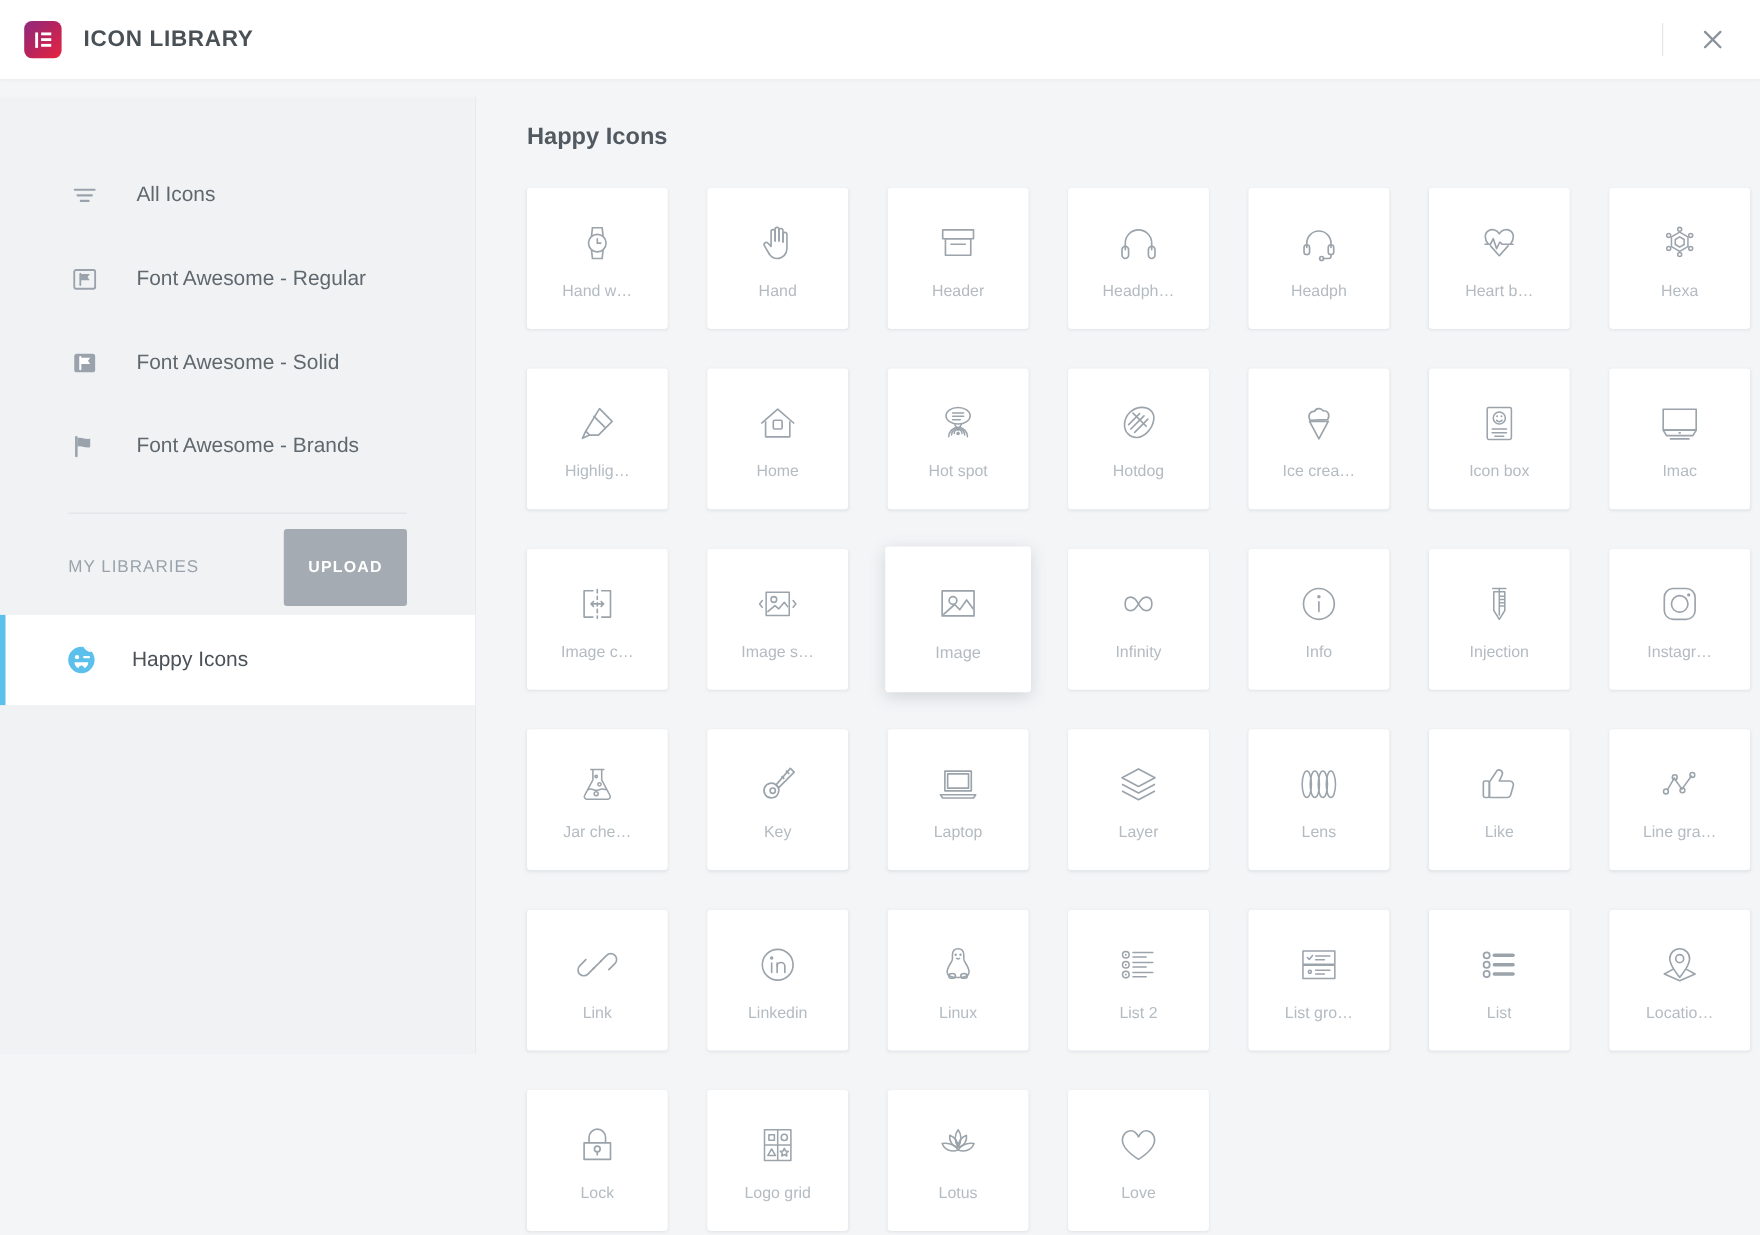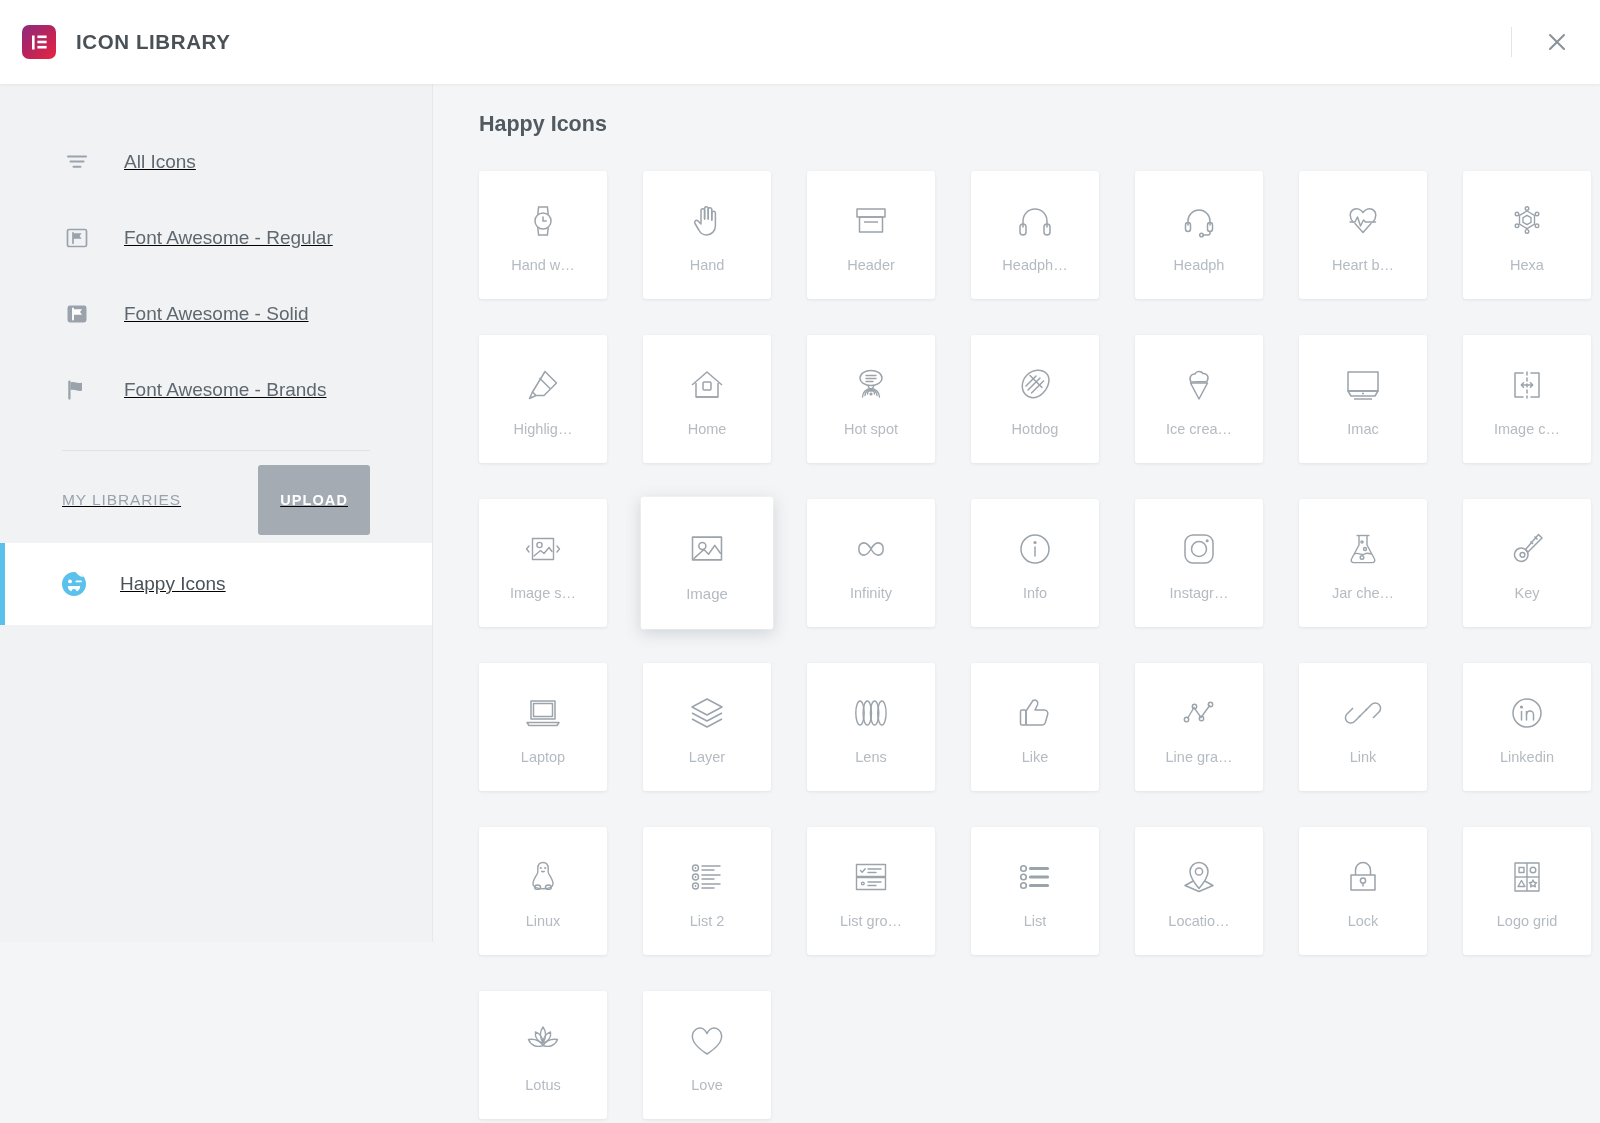--- a/index.html
+++ b/index.html
@@ -6,21 +6,21 @@
   html, body {
     width: 1600px; height: 1123px;
     font-family: "Liberation Sans", sans-serif;
     background: #f4f5f6;
     overflow: hidden;
   }
 
   
   .topbar {
     position: absolute; left: 0; top: 0;
-    width: 1600px; height: 84px;
+    width: 1600px; height: 72px;
     background: #ffffff;
     display: flex; align-items: center;
     box-shadow: 0 1px 3px rgba(0,0,0,0.06);
     z-index: 5;
   }
   .brand { display: flex; align-items: center; padding-left: 22px; }
   .brand-logo {
     width: 34px; height: 34px; border-radius: 7px;
     background: linear-gradient(135deg, #8e2a7f 0%, #b4245f 45%, #e8243f 100%);
     display: flex; align-items: center; justify-content: center;
@@ -45,25 +45,24 @@
     display: flex; align-items: center; justify-content: center;
     cursor: pointer;
   }
 
   
   .body-wrap {
     position: absolute; left: 0; top: 72px;
     width: 1600px; height: 1051px;
   }
   .sidebar {
-    position: absolute; left: 0; top: 0;
+    position: absolute; left: 0; top: 16px;
     width: 433px; height: 870px;
     background: #f1f2f4;
     border-right: 1px solid #e6e8ea;
-    text-decoration: underline;
   }
   .content {
     position: absolute; left: 433px; top: 0;
     width: 1167px; height: 1051px;
     background: #f4f5f7;
     overflow: hidden;
   }
 
   
   .nav-list { padding-top: 52px; }
@@ -390,20 +389,33 @@
         <span class="tile-ico">
           <svg width="40" height="40" viewBox="0 0 40 40" fill="none" stroke="#9ba3ab" stroke-width="1.5" stroke-linejoin="round">
             <path d="M12 17 C9.5 13 12 8.5 16 9 C17 6 22 5.5 24 8.5 C28 8 30.5 12 28 16.5 Z"></path>
               <path d="M11.5 18 H28.5 L20 34 Z"></path>
           </svg>
         </span>
         <span class="tile-label">Ice crea…</span>
       </div>
       <div class="tile">
         <span class="tile-ico">
+          <svg width="40" height="40" viewBox="0 0 40 40" fill="none" stroke="#9ba3ab" stroke-width="1.4" stroke-linecap="round">
+            <rect x="9" y="5.5" width="22" height="29" rx="1.5"></rect>
+              <circle cx="20" cy="15" r="5.5"></circle>
+            <circle cx="18" cy="13.5" r="0.9" fill="#9ba3ab" stroke="none"></circle>
+              <circle cx="22" cy="13.5" r="0.9" fill="#9ba3ab" stroke="none"></circle>
+            <path d="M17.5 17 a3 3 0 005 0"></path>
+              <path d="M13.5 25 H26.5 M13.5 28.5 H26.5 M16 31.5 H24"></path>
+          </svg>
+        </span>
+        <span class="tile-label">Icon box</span>
+      </div>
+      <div class="tile">
+        <span class="tile-ico">
           <svg width="40" height="40" viewBox="0 0 40 40" fill="none" stroke="#9ba3ab" stroke-width="1.5" stroke-linejoin="round">
             <rect x="5" y="7" width="30" height="19"></rect>
               <path d="M5 26 H35 L32 31 H8 Z"></path>
               <path d="M11 34 H29"></path>
               <path d="M19 28.5 h2"></path>
           </svg>
         </span>
         <span class="tile-label">Imac</span>
       </div>
 
@@ -450,20 +462,32 @@
       </div>
       <div class="tile">
         <span class="tile-ico">
           <svg width="40" height="40" viewBox="0 0 40 40" fill="none" stroke="#9ba3ab" stroke-width="1.5" stroke-linecap="round">
             <circle cx="20" cy="20" r="14"></circle>
               <circle cx="20" cy="13.5" r="1.6" fill="#9ba3ab" stroke="none"></circle>
               <path d="M20 18 V27"></path>
           </svg>
         </span>
         <span class="tile-label">Info</span>
+      </div>
+      <div class="tile">
+        <span class="tile-ico">
+          <svg width="40" height="40" viewBox="0 0 40 40" fill="none" stroke="#9ba3ab" stroke-width="1.4" stroke-linecap="round" stroke-linejoin="round">
+            <path d="M14 6 H26"></path>
+              <path d="M20 6 V9"></path>
+              <path d="M15 9 H25 V26 L20 34 L15 26 Z"></path>
+              <path d="M20 9 V30"></path>
+              <path d="M21 13 H24 M21 16 H24 M21 19 H24 M21 22 H24"></path>
+          </svg>
+        </span>
+        <span class="tile-label">Injection</span>
       </div>
 
       <div class="tile">
         <span class="tile-ico">
           <svg width="40" height="40" viewBox="0 0 40 40" fill="none" stroke="#9ba3ab" stroke-width="1.5">
             <rect x="6" y="6" width="28" height="28" rx="8"></rect>
               <circle cx="20" cy="20" r="7.5"></circle>
               <circle cx="28.2" cy="11.8" r="1.5" fill="#9ba3ab" stroke="none"></circle>
           </svg>
         </span>

